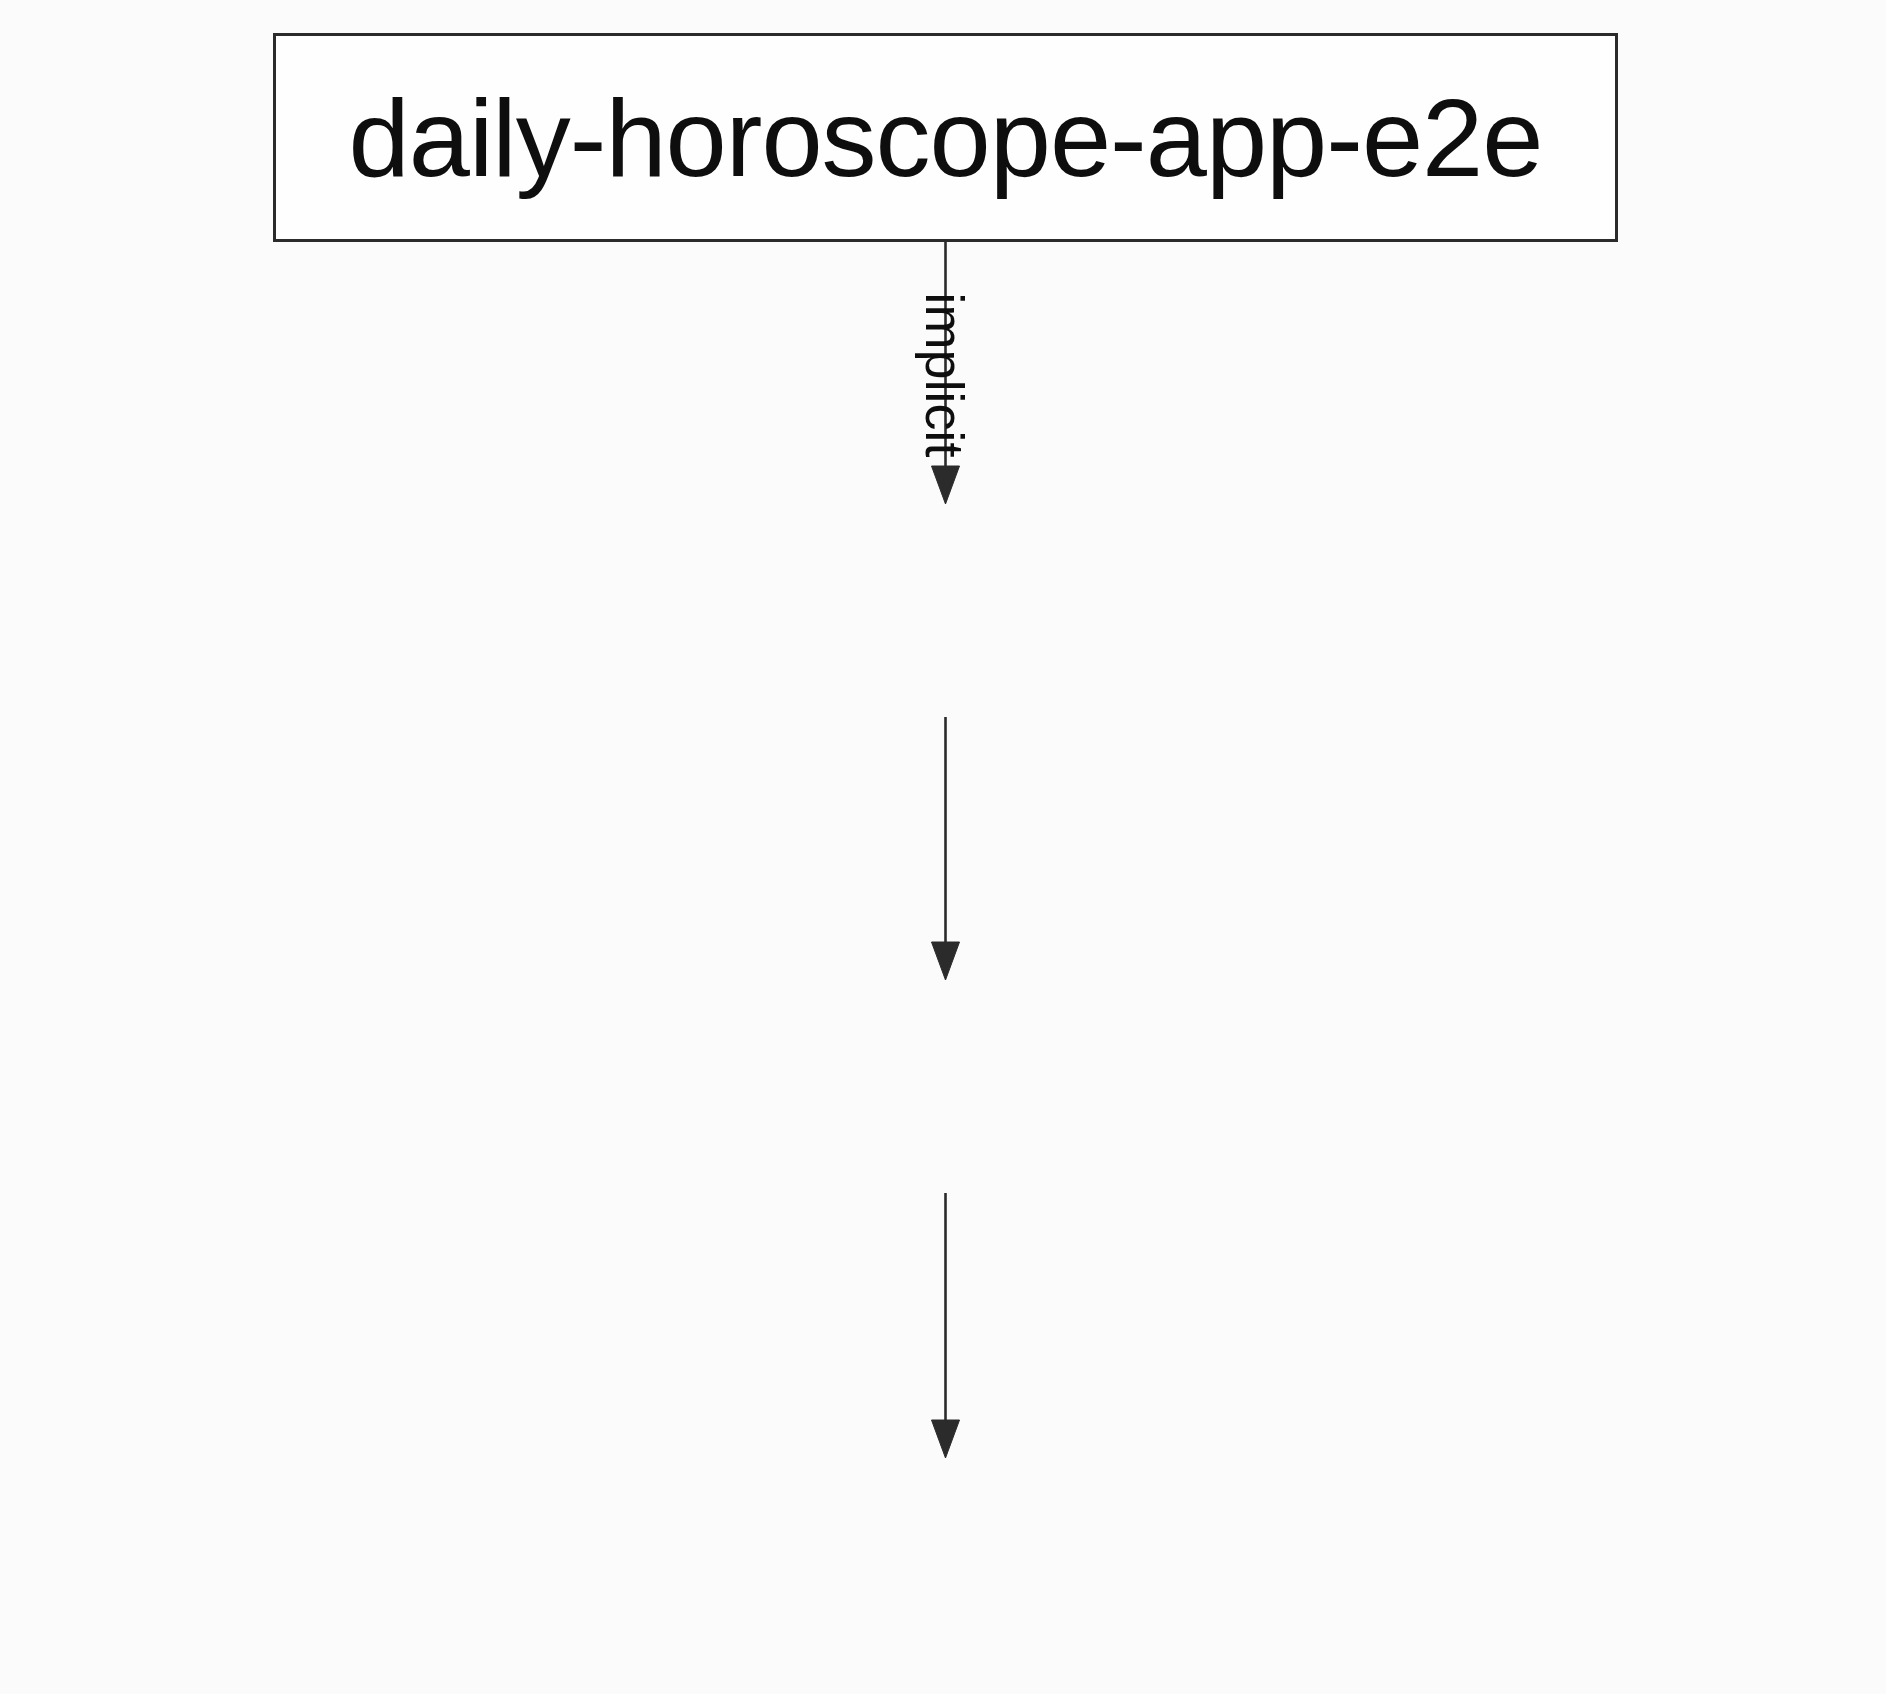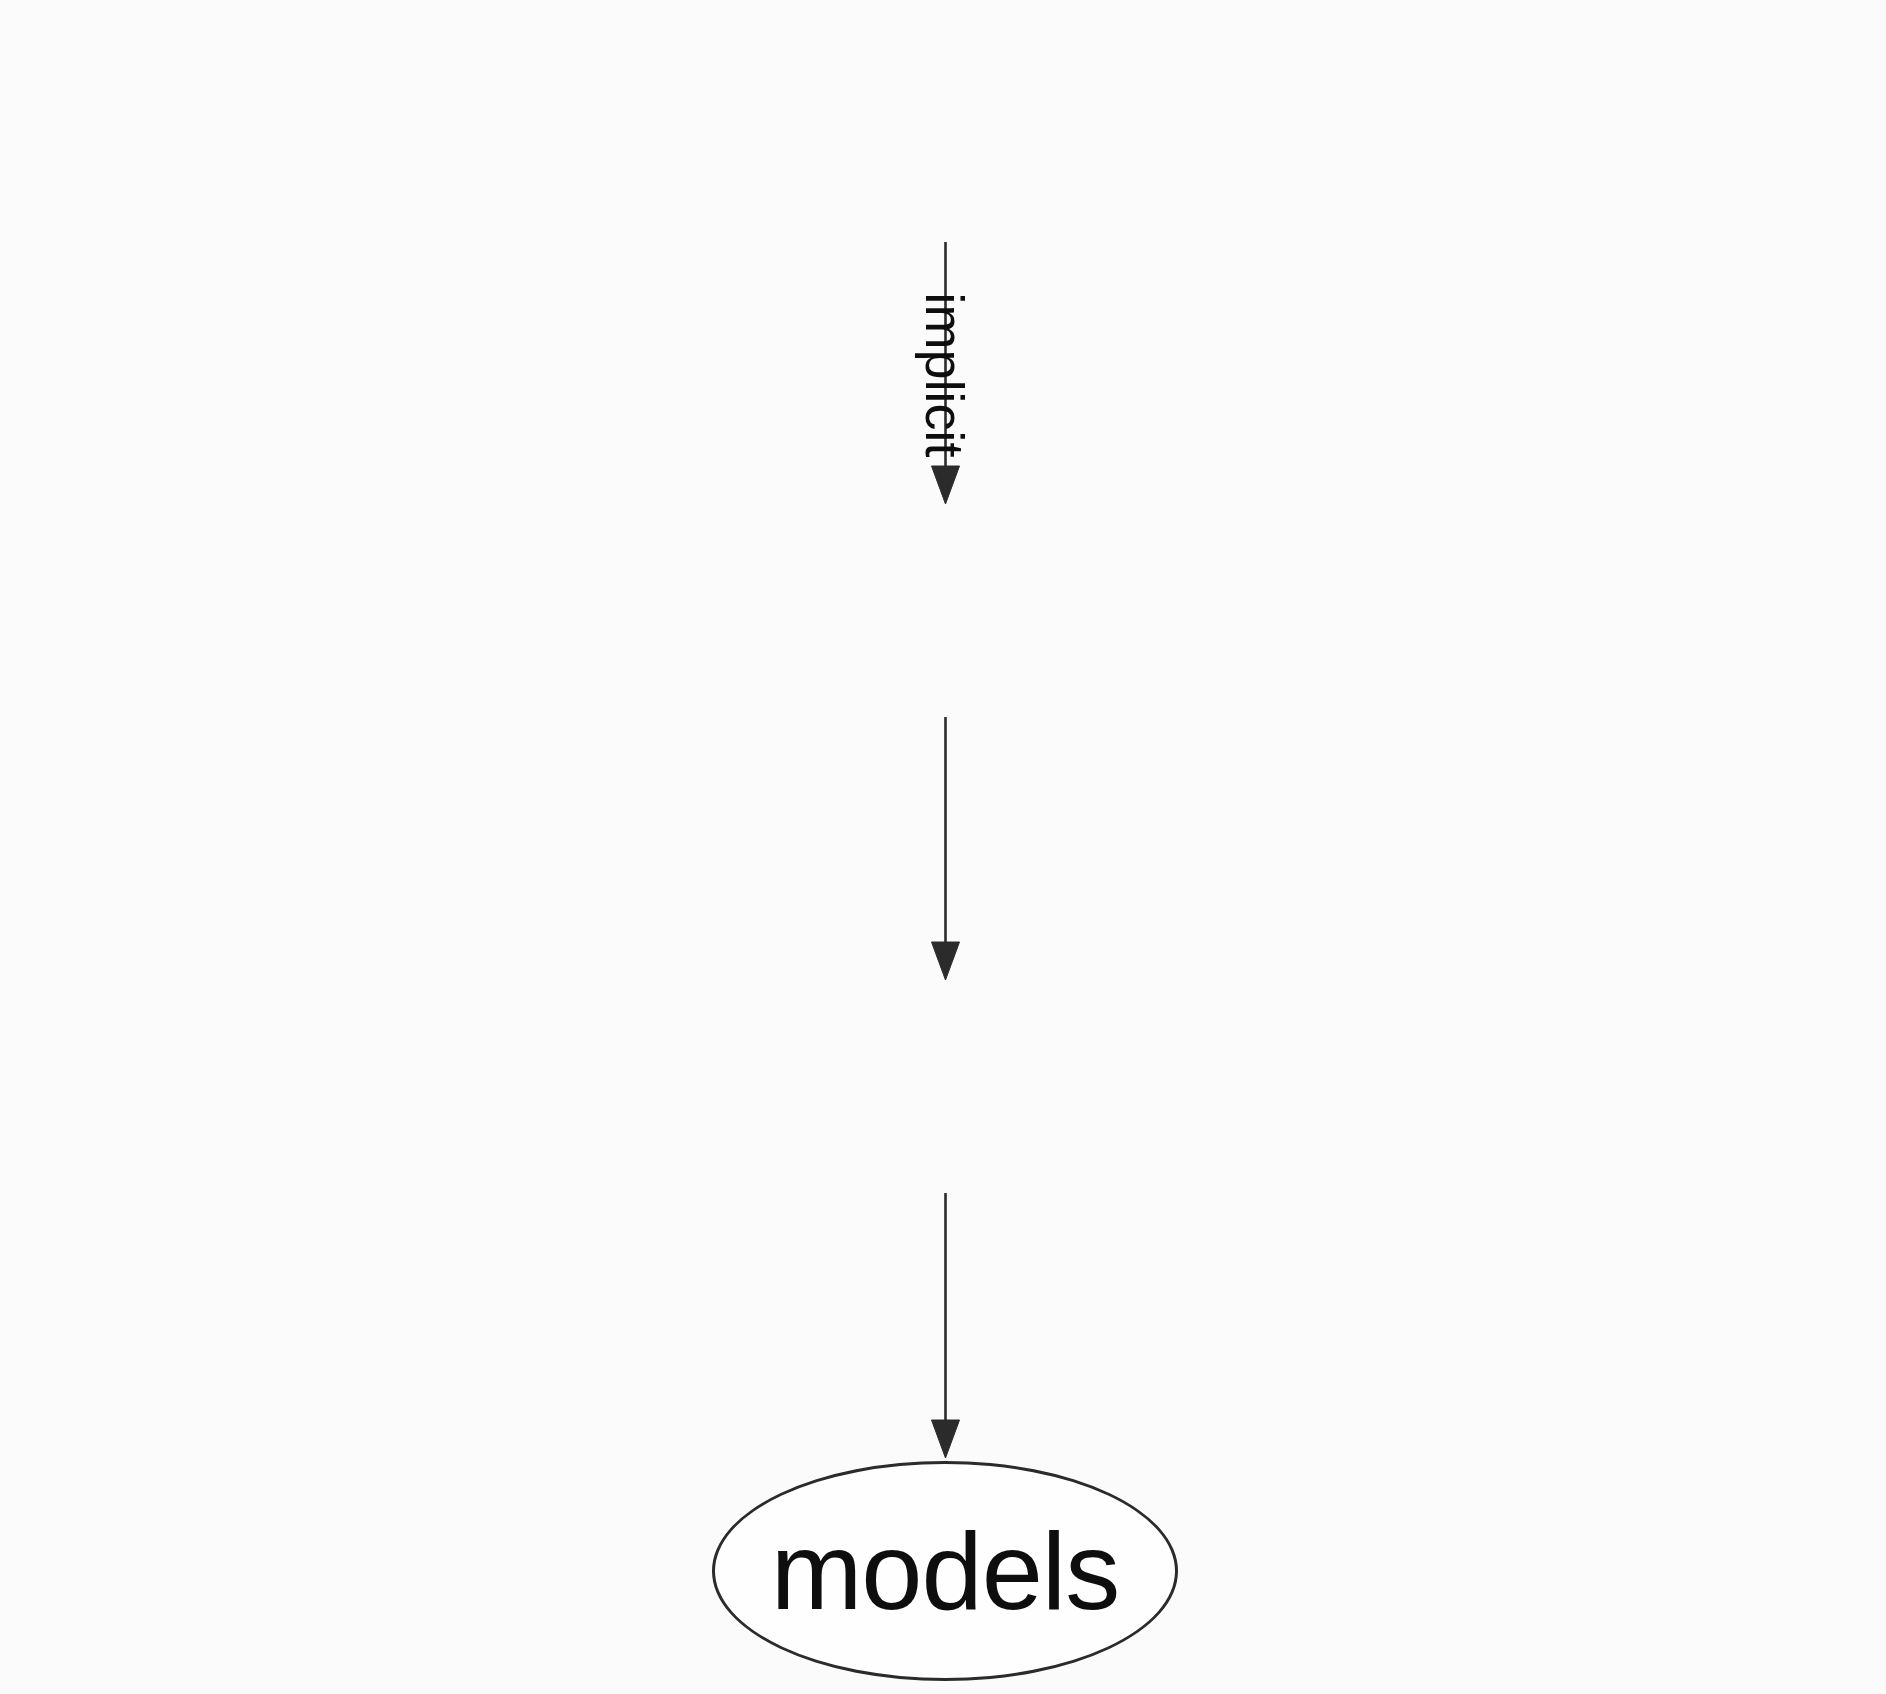--- a/index.html
+++ b/index.html
@@ -57,22 +57,22 @@
     <line x1="945.5" y1="242" x2="945.5" y2="470"></line>
     <polygon points="931.5,466 959.5,466 945.5,504"></polygon>
 
     <line x1="945.5" y1="717" x2="945.5" y2="946"></line>
     <polygon points="931.5,942 959.5,942 945.5,980"></polygon>
 
     <line x1="945.5" y1="1193" x2="945.5" y2="1424"></line>
     <polygon points="931.5,1420 959.5,1420 945.5,1458"></polygon>
   </svg>
 
+  <div class="node rect" id="node-e2e">
+    <span>daily-horoscope-app-e2e</span>
+  </div>
 
   <div class="edge-label">implicit</div>
 
 
 
-  <div class="node ellipse" id="node-models">
-    <span>models</span>
-  </div>
 
 </div>
 
 </body></html>

